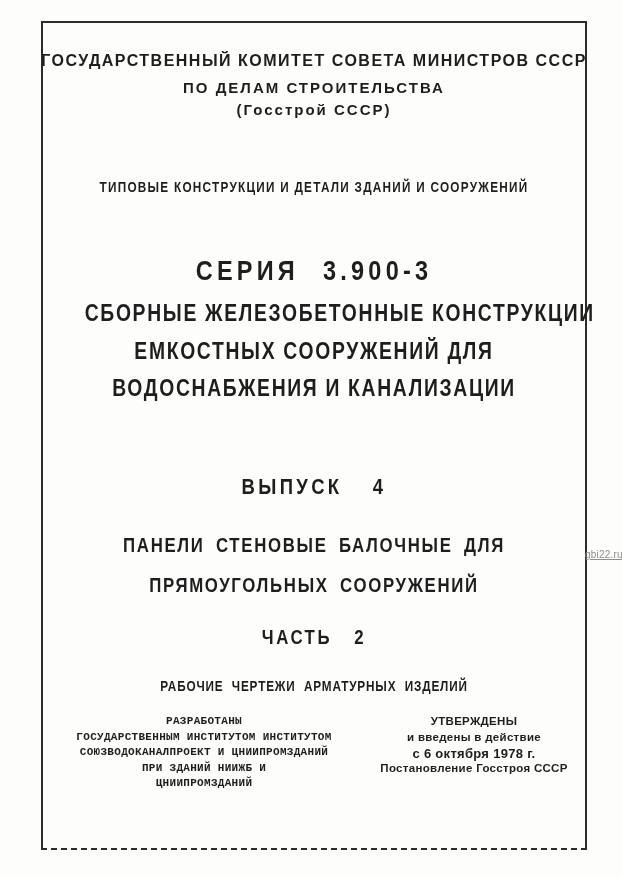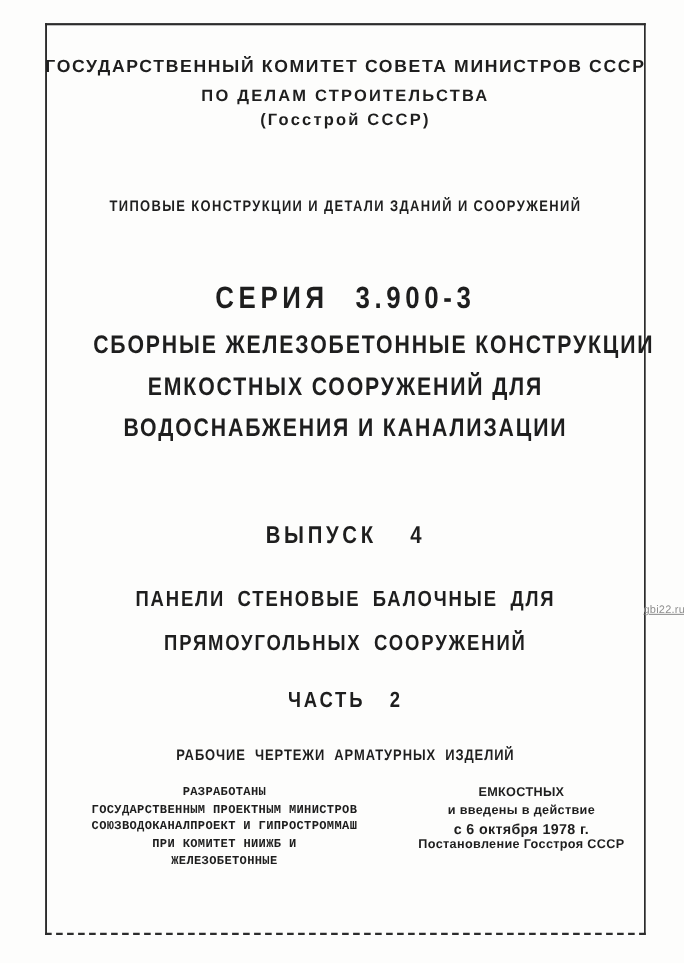--- a/index.html
+++ b/index.html
@@ -90,27 +90,27 @@
 
   <div class="line issue-label condensed">ВЫПУСК 4</div>
   <div class="line issue-l1 condensed">ПАНЕЛИ СТЕНОВЫЕ БАЛОЧНЫЕ ДЛЯ</div>
   <div class="line issue-l2 condensed">ПРЯМОУГОЛЬНЫХ СООРУЖЕНИЙ</div>
 
   <div class="line part-label condensed">ЧАСТЬ 2</div>
   <div class="line part-sub condensed">РАБОЧИЕ ЧЕРТЕЖИ АРМАТУРНЫХ ИЗДЕЛИЙ</div>
 
   <div class="col col-developed">
     <div>РАЗРАБОТАНЫ</div>
-    <div>ГОСУДАРСТВЕННЫМ ПРОЕКТНЫМ МИНИСТРОВ</div>
-    <div>СОЮЗВОДОКАНАЛПРОЕКТ И ГИПРОСТРОММАШ</div>
-    <div>ПРИ КОМИТЕТ НИИЖБ И</div>
-    <div>ЖЕЛЕЗОБЕТОННЫЕ</div>
+    <div>ГОСУДАРСТВЕННЫМ ИНСТИТУТОМ ИНСТИТУТОМ</div>
+    <div>СОЮЗВОДОКАНАЛПРОЕКТ И ЦНИИПРОМЗДАНИЙ</div>
+    <div>ПРИ ЗДАНИЙ НИИЖБ И</div>
+    <div>ЦНИИПРОМЗДАНИЙ</div>
   </div>
 
   <div class="col col-approved">
-    <div>ЕМКОСТНЫХ</div>
+    <div>УТВЕРЖДЕНЫ</div>
     <div>и введены в действие</div>
     <div class="big-date">с 6 октября 1978 г.</div>
     <div>Постановление Госстроя СССР</div>
   </div>
 
   <div class="watermark">gbi22.ru</div>
 </div>
 
 </body></html>

